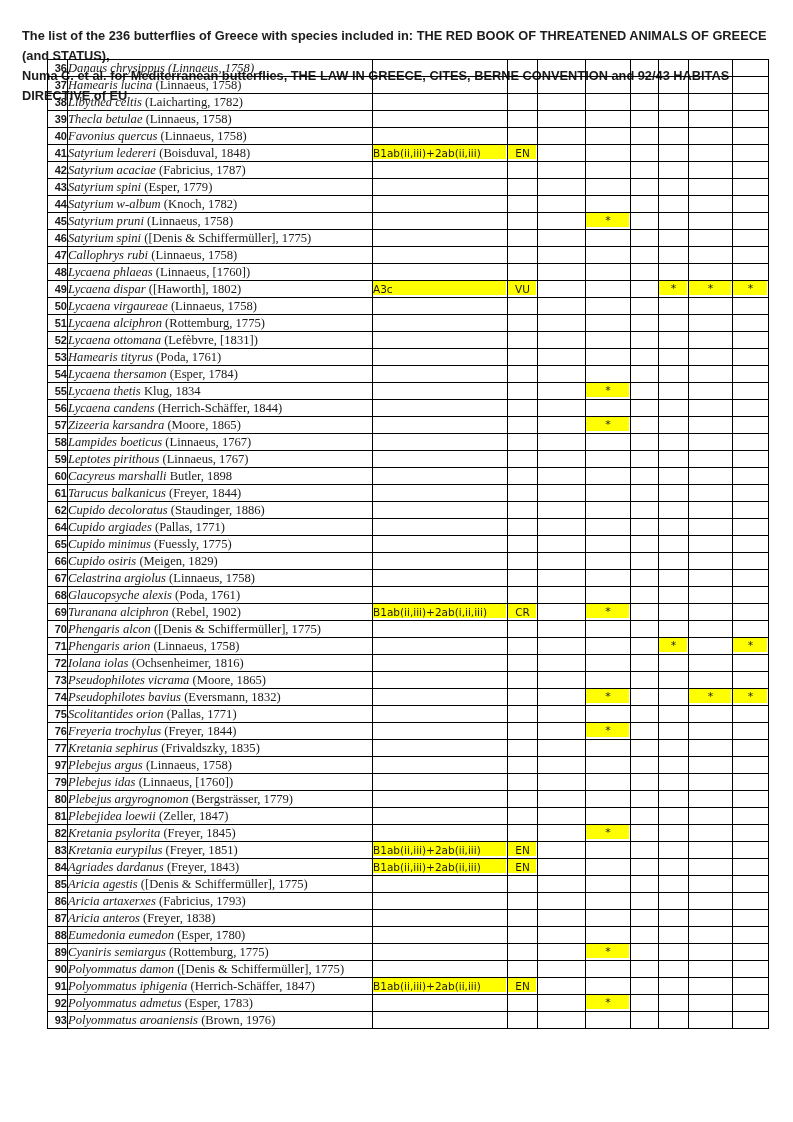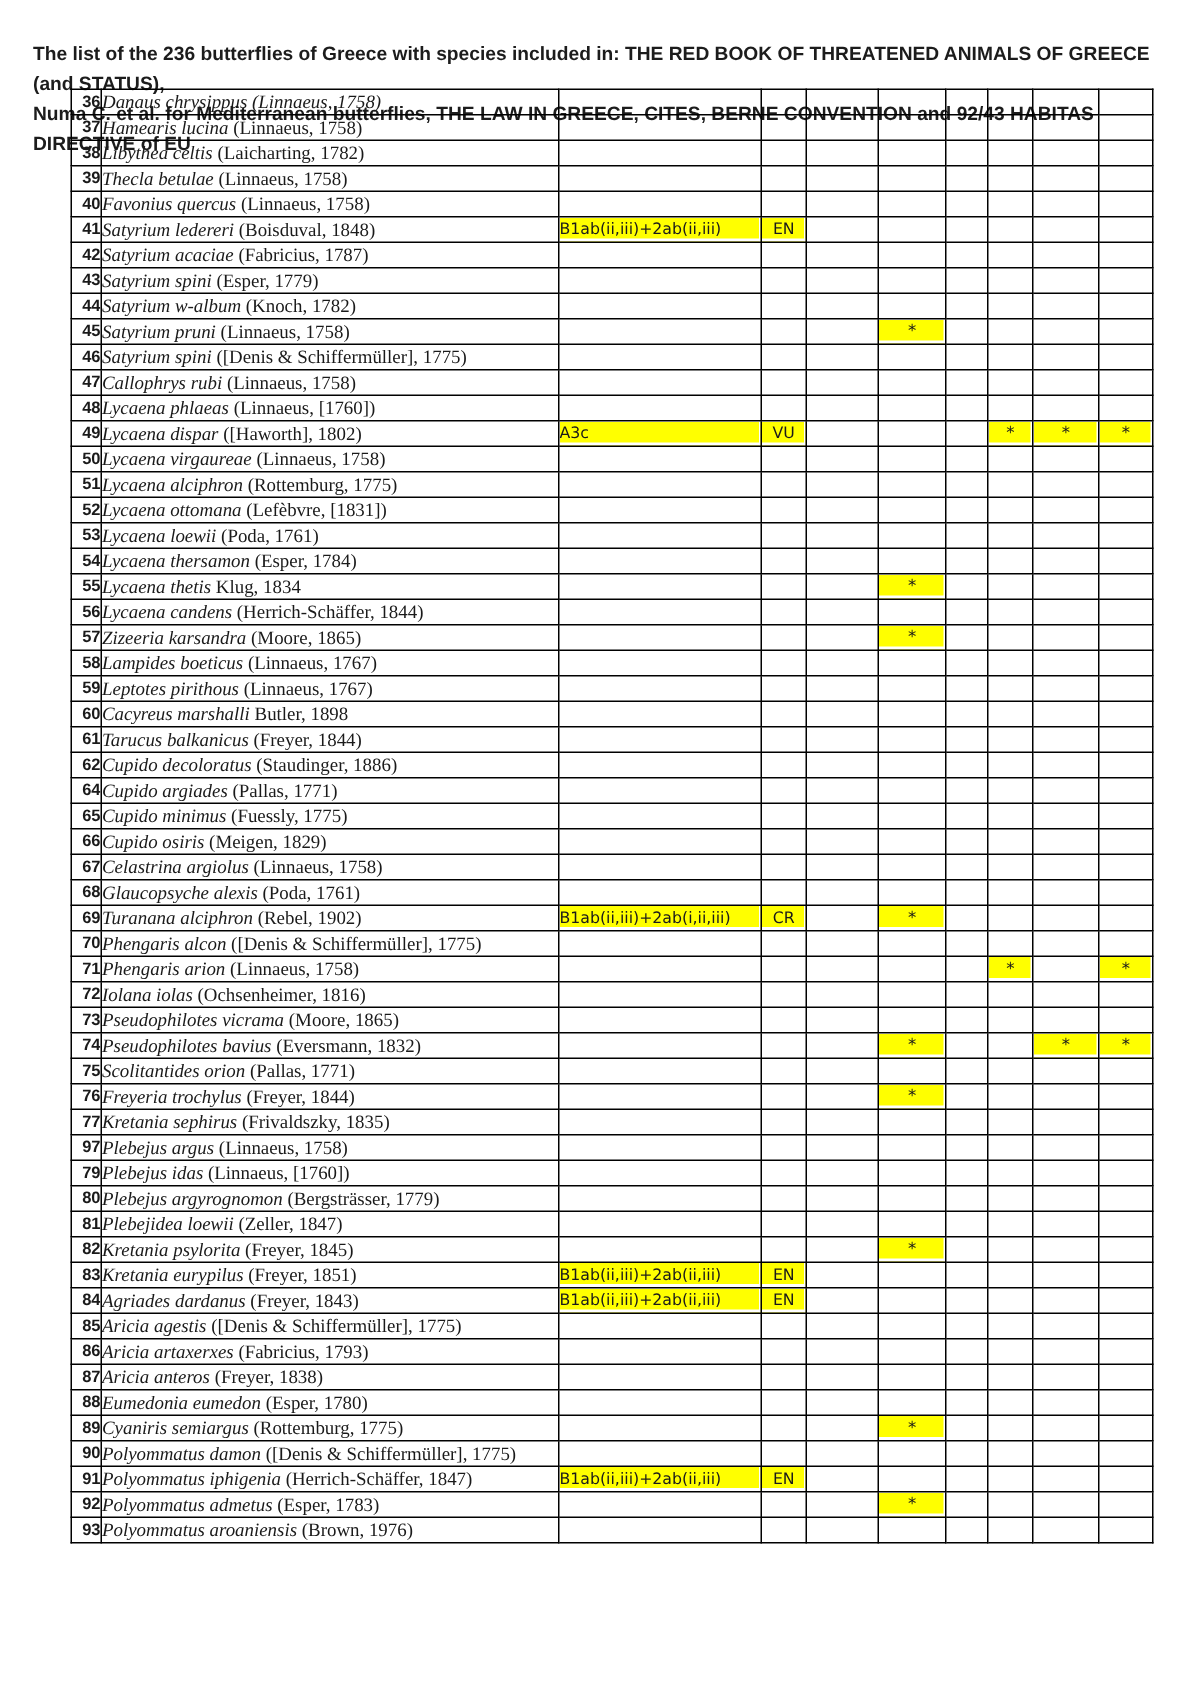--- a/index.html
+++ b/index.html
@@ -263,21 +263,21 @@
     <td class="cell m"></td>
     <td class="cell m"></td>
     <td class="cell m"></td>
     <td class="cell m"></td>
     <td class="cell m"></td>
     <td class="cell m"></td>
   </tr>
 
   <tr>
     <td class="num">53</td>
-    <td class="sp"><i>Lycaena loewii</i> <span>(Poda, 1761)</span></td>
+    <td class="sp"><i>Hamearis tityrus</i> <span>(Poda, 1761)</span></td>
     <td class="cell crit"></td>
     <td class="cell stat"></td>
     <td class="cell m"></td>
     <td class="cell m"></td>
     <td class="cell m"></td>
     <td class="cell m"></td>
     <td class="cell m"></td>
     <td class="cell m"></td>
   </tr>
 

